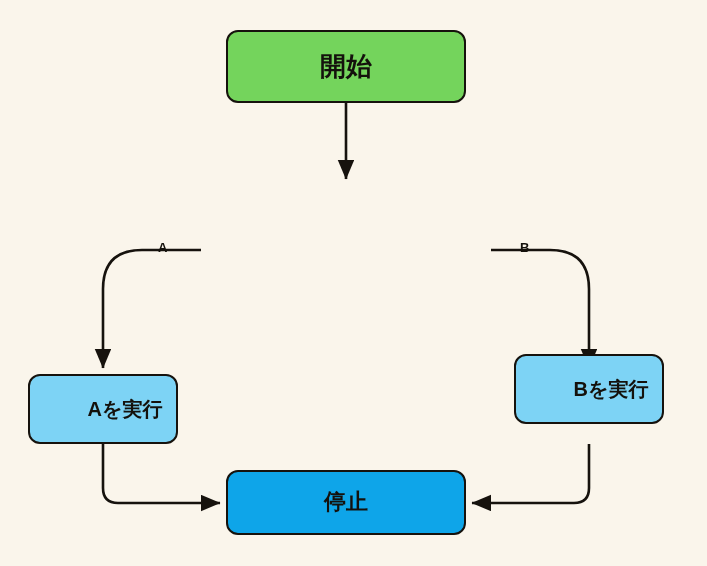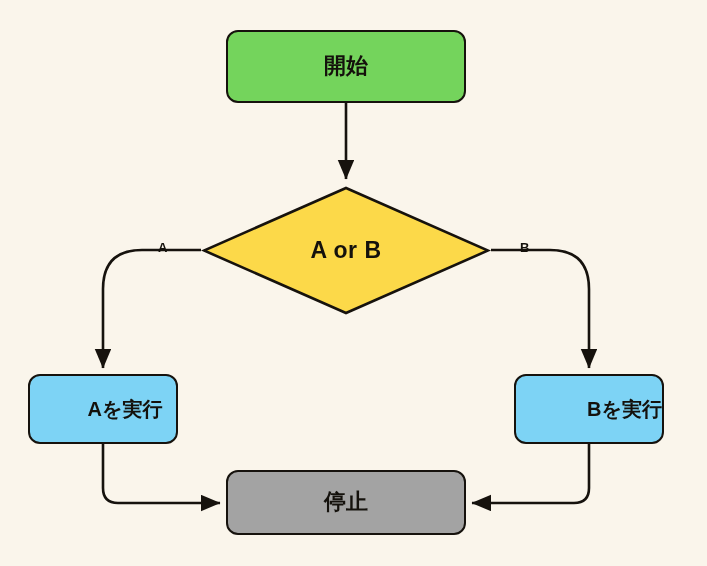--- a/index.html
+++ b/index.html
@@ -46,45 +46,44 @@
   .node-process {
     border-radius: 12px;
     padding-left: 44px;
   }
   #node-start {
     left: 226px;
     top: 30px;
     width: 240px;
     height: 73px;
     background: #74d45c;
-    font-size: 22px;
+    font-size: 26px;
   }
   #node-exec-a {
     left: 28px;
     top: 374px;
     width: 150px;
     height: 70px;
     background: #7dd3f5;
     font-size: 20px;
   }
   #node-exec-b {
     left: 514px;
-    top: 374px;
+    top: 354px;
     width: 150px;
     height: 70px;
     background: #7dd3f5;
     font-size: 20px;
-    justify-content: flex-end;
   }
   #node-stop {
     left: 226px;
     top: 470px;
     width: 240px;
     height: 65px;
-    background: #a3a3a3;
+    background: #0ea5e9;
     font-size: 22px;
   }
   #node-decision {
     position: absolute;
     left: 201px;
     top: 185px;
     width: 290px;
     height: 131px;
     z-index: 3;
   }
@@ -143,26 +142,20 @@
 
     <path d="M103,444 L103,488 Q103,503 118,503 L220,503" fill="none" stroke="#16120d" stroke-width="2.6" marker-end="url(#arrowhead)"></path>
 
     <path d="M589,444 L589,488 Q589,503 574,503 L472,503" fill="none" stroke="#16120d" stroke-width="2.6" marker-end="url(#arrowhead)"></path>
   </svg>
 
   <div class="node node-terminator" id="node-start">
     <span>開始</span>
   </div>
 
-  <div id="node-decision">
-    <svg width="290" height="131" viewBox="0 0 290 131">
-      <polygon points="145,3 287,65.5 145,128 3,65.5" fill="#fcd949" stroke="#16120d" stroke-width="2.6" stroke-linejoin="miter"></polygon>
-    </svg>
-    <div id="decision-label">A or B</div>
-  </div>
 
   <div class="edge-label" id="edge-label-a">A</div>
 
   <div class="edge-label" id="edge-label-b">B</div>
 
   <div class="node node-process" id="node-exec-a">
     <span>Aを実行</span>
   </div>
 
   <div class="node node-process" id="node-exec-b">

